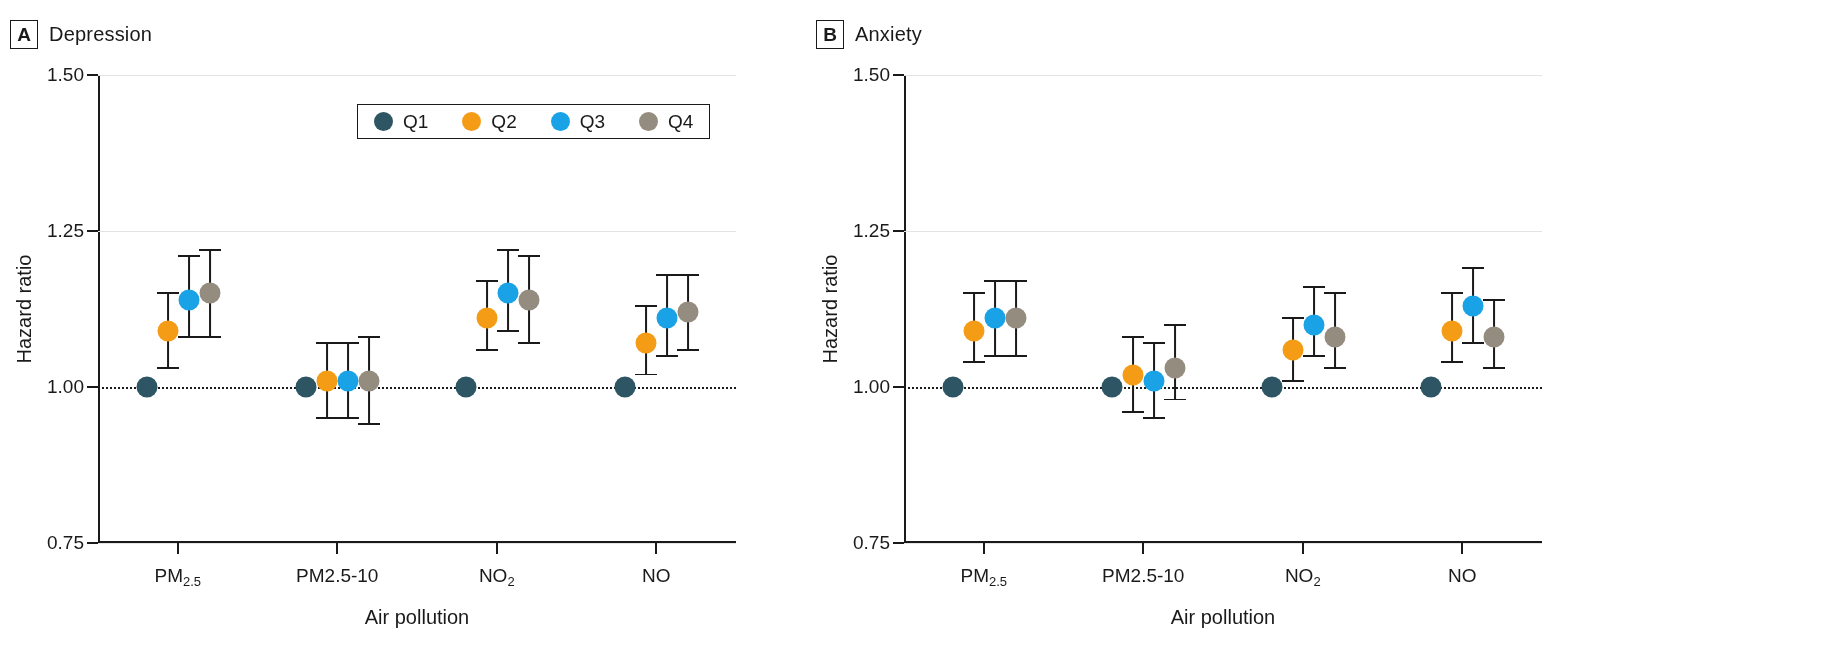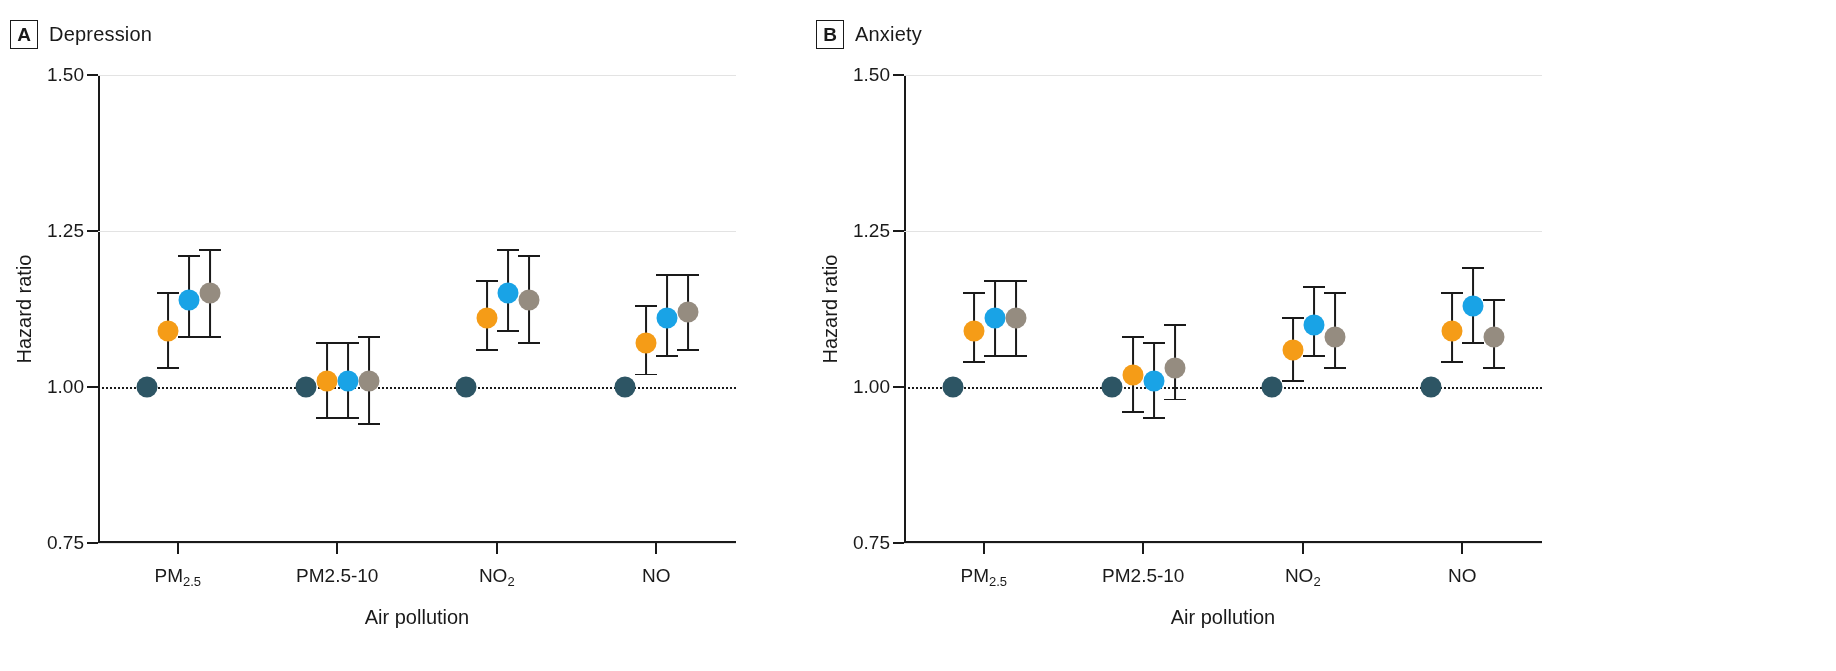--- a/index.html
+++ b/index.html
@@ -163,20 +163,38 @@
         <div class="cap" style="left: 271.25px; top: 348.49px;"></div>
         <div class="dot" title="Q4 PM2.5-10: 1.01" style="left: 271.25px; top: 305.76px; background: rgb(149, 140, 128);"></div>
         <div class="whisker" style="left: 430.75px; top: 180.96px; height: 87.36px;"></div>
         <div class="cap" style="left: 430.75px; top: 180.01px;"></div>
         <div class="cap" style="left: 430.75px; top: 267.37px;"></div>
         <div class="dot" title="Q4 NO2: 1.14" style="left: 430.75px; top: 224.64px; background: rgb(149, 140, 128);"></div>
         <div class="whisker" style="left: 590.25px; top: 199.68px; height: 74.88px;"></div>
         <div class="cap" style="left: 590.25px; top: 198.73px;"></div>
         <div class="cap" style="left: 590.25px; top: 273.61px;"></div>
         <div class="dot" title="Q4 NO: 1.12" style="left: 590.25px; top: 237.12px; background: rgb(149, 140, 128);"></div>
+        <div class="legend" style="left: 259px; top: 29px;">
+          <div class="legend-item">
+            <span class="legend-dot" style="background: rgb(45, 85, 100);"></span>
+            <span class="legend-label">Q1</span>
+          </div>
+          <div class="legend-item">
+            <span class="legend-dot" style="background: rgb(245, 156, 23);"></span>
+            <span class="legend-label">Q2</span>
+          </div>
+          <div class="legend-item">
+            <span class="legend-dot" style="background: rgb(25, 163, 230);"></span>
+            <span class="legend-label">Q3</span>
+          </div>
+          <div class="legend-item">
+            <span class="legend-dot" style="background: rgb(149, 140, 128);"></span>
+            <span class="legend-label">Q4</span>
+          </div>
+        </div>
       </div>
   </div>
 
   <div class="panel panel-b">
     <div class="panel-head">
       <div class="panel-letter">B</div>
       <div class="panel-title">Anxiety</div>
     </div>
     <div class="plot" id="plot-b">
         <div class="axis-v"></div>

